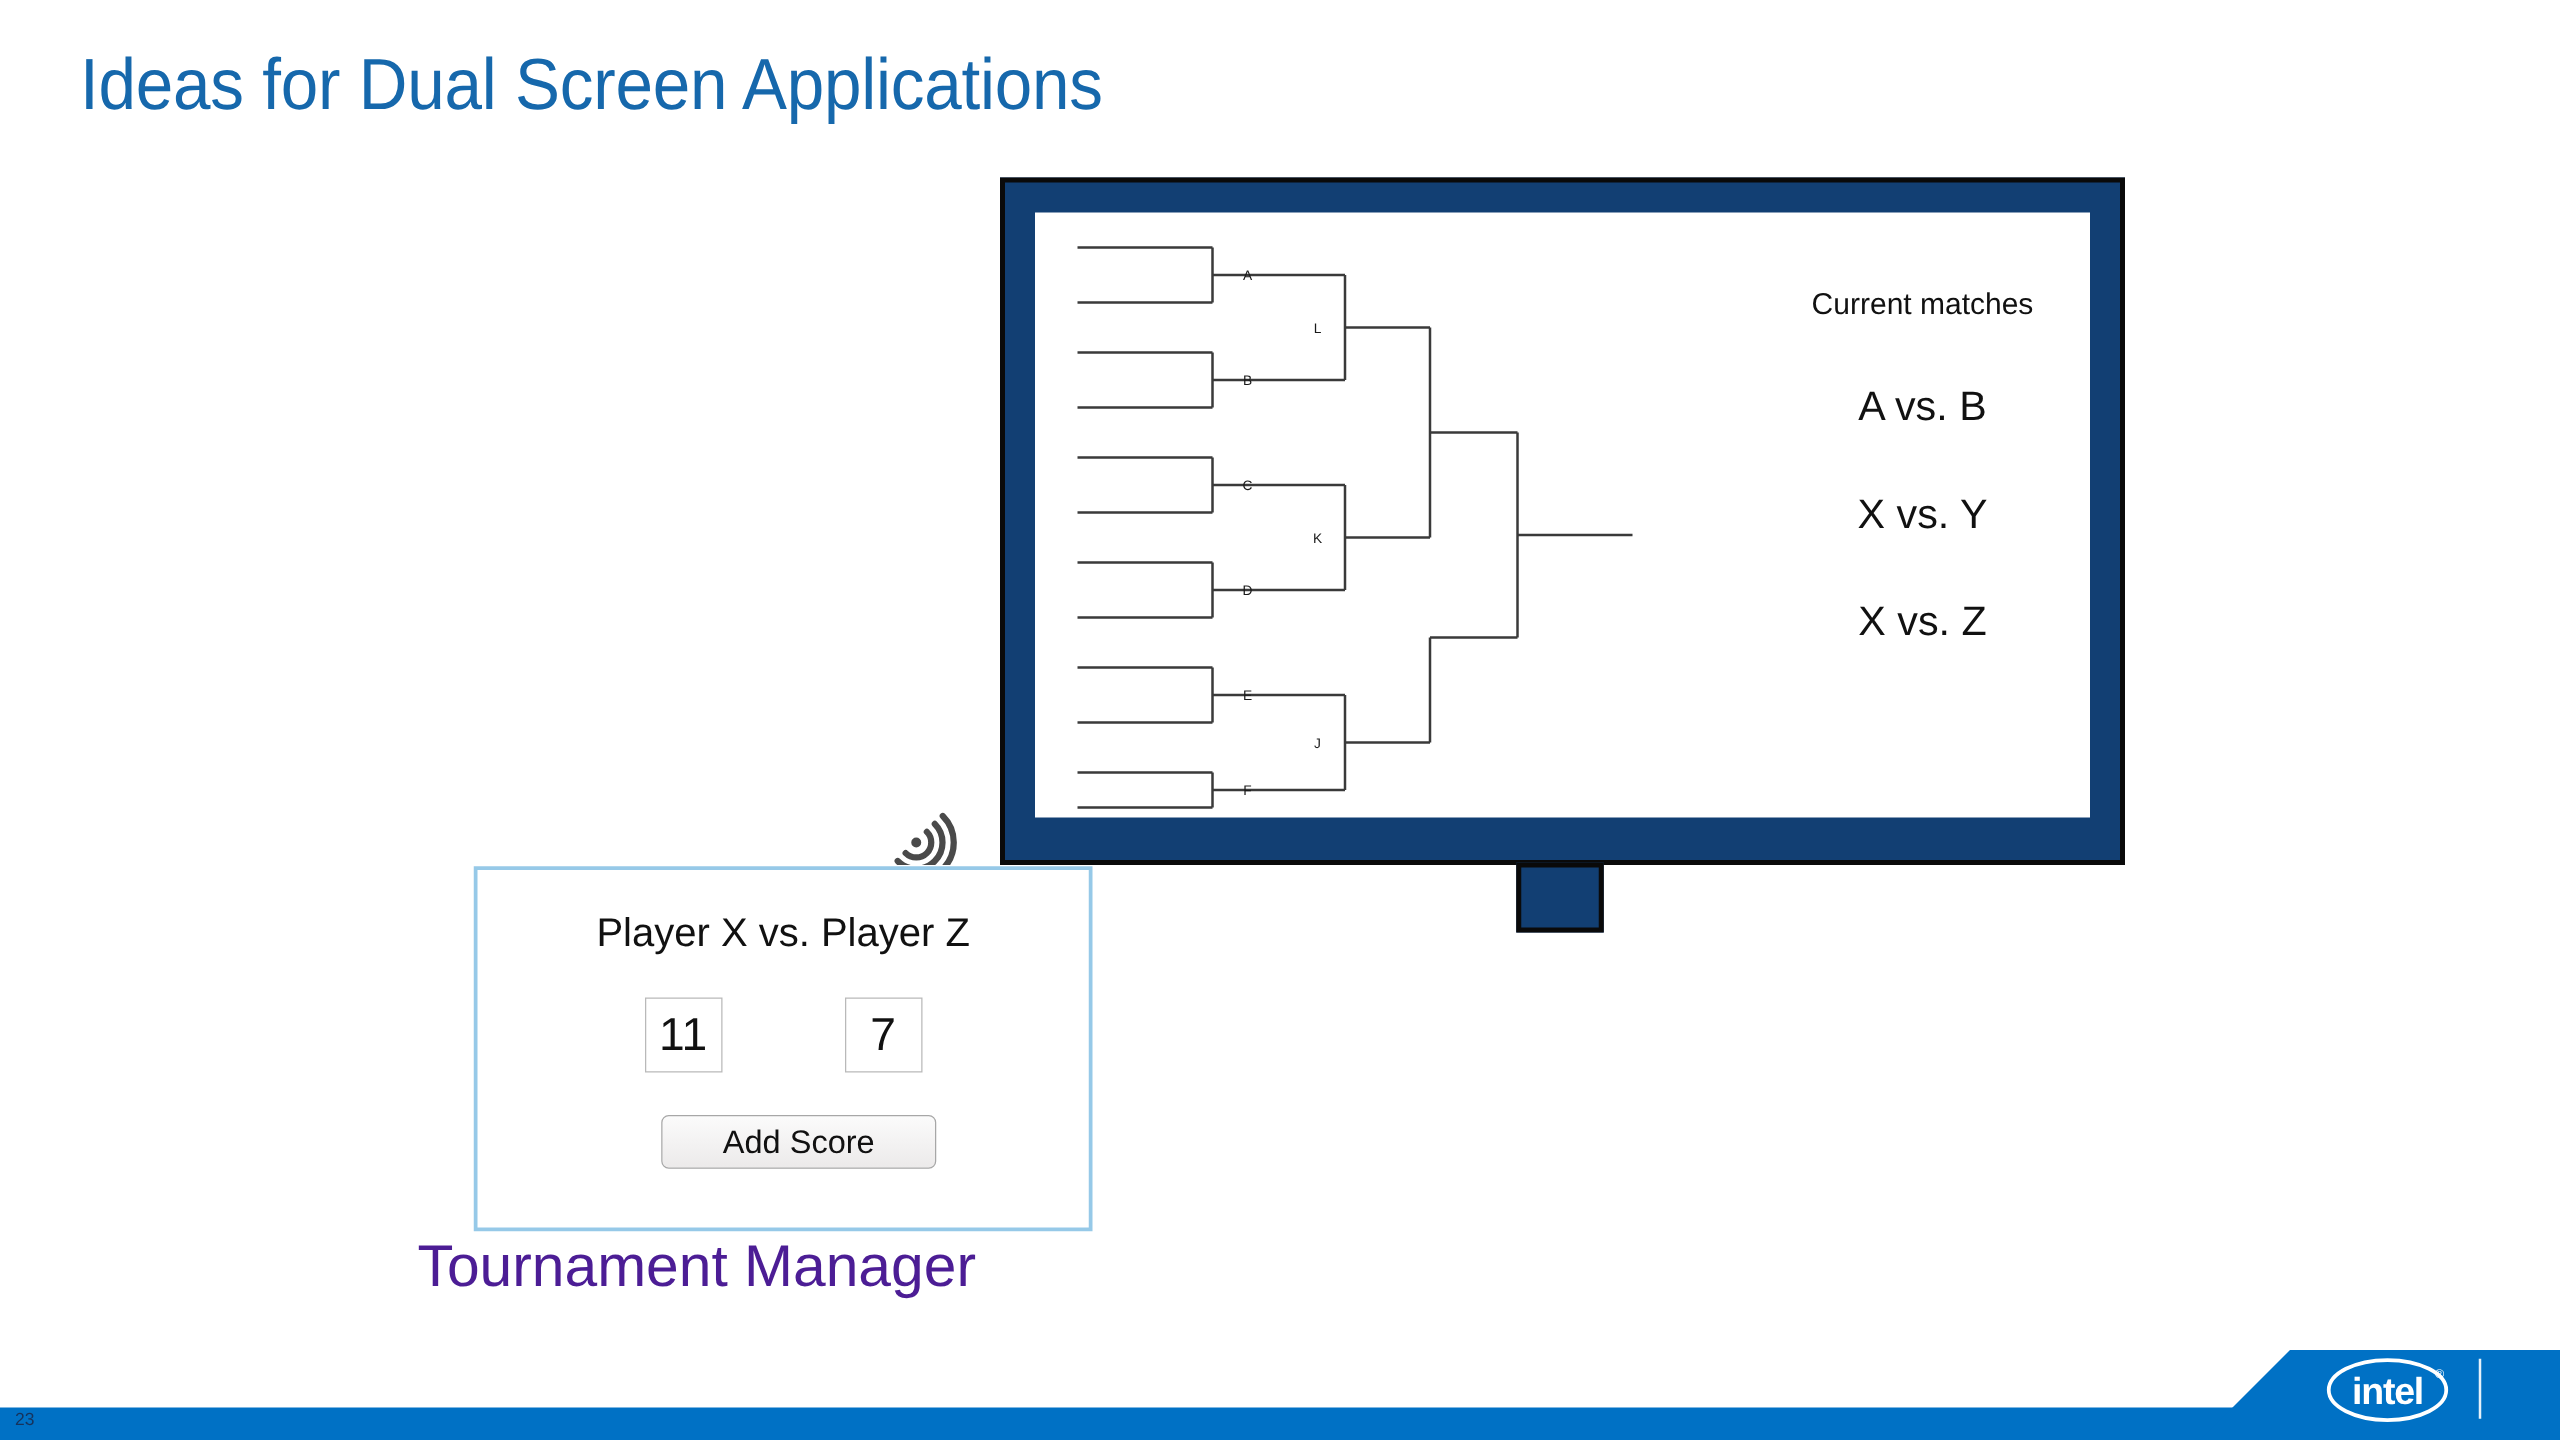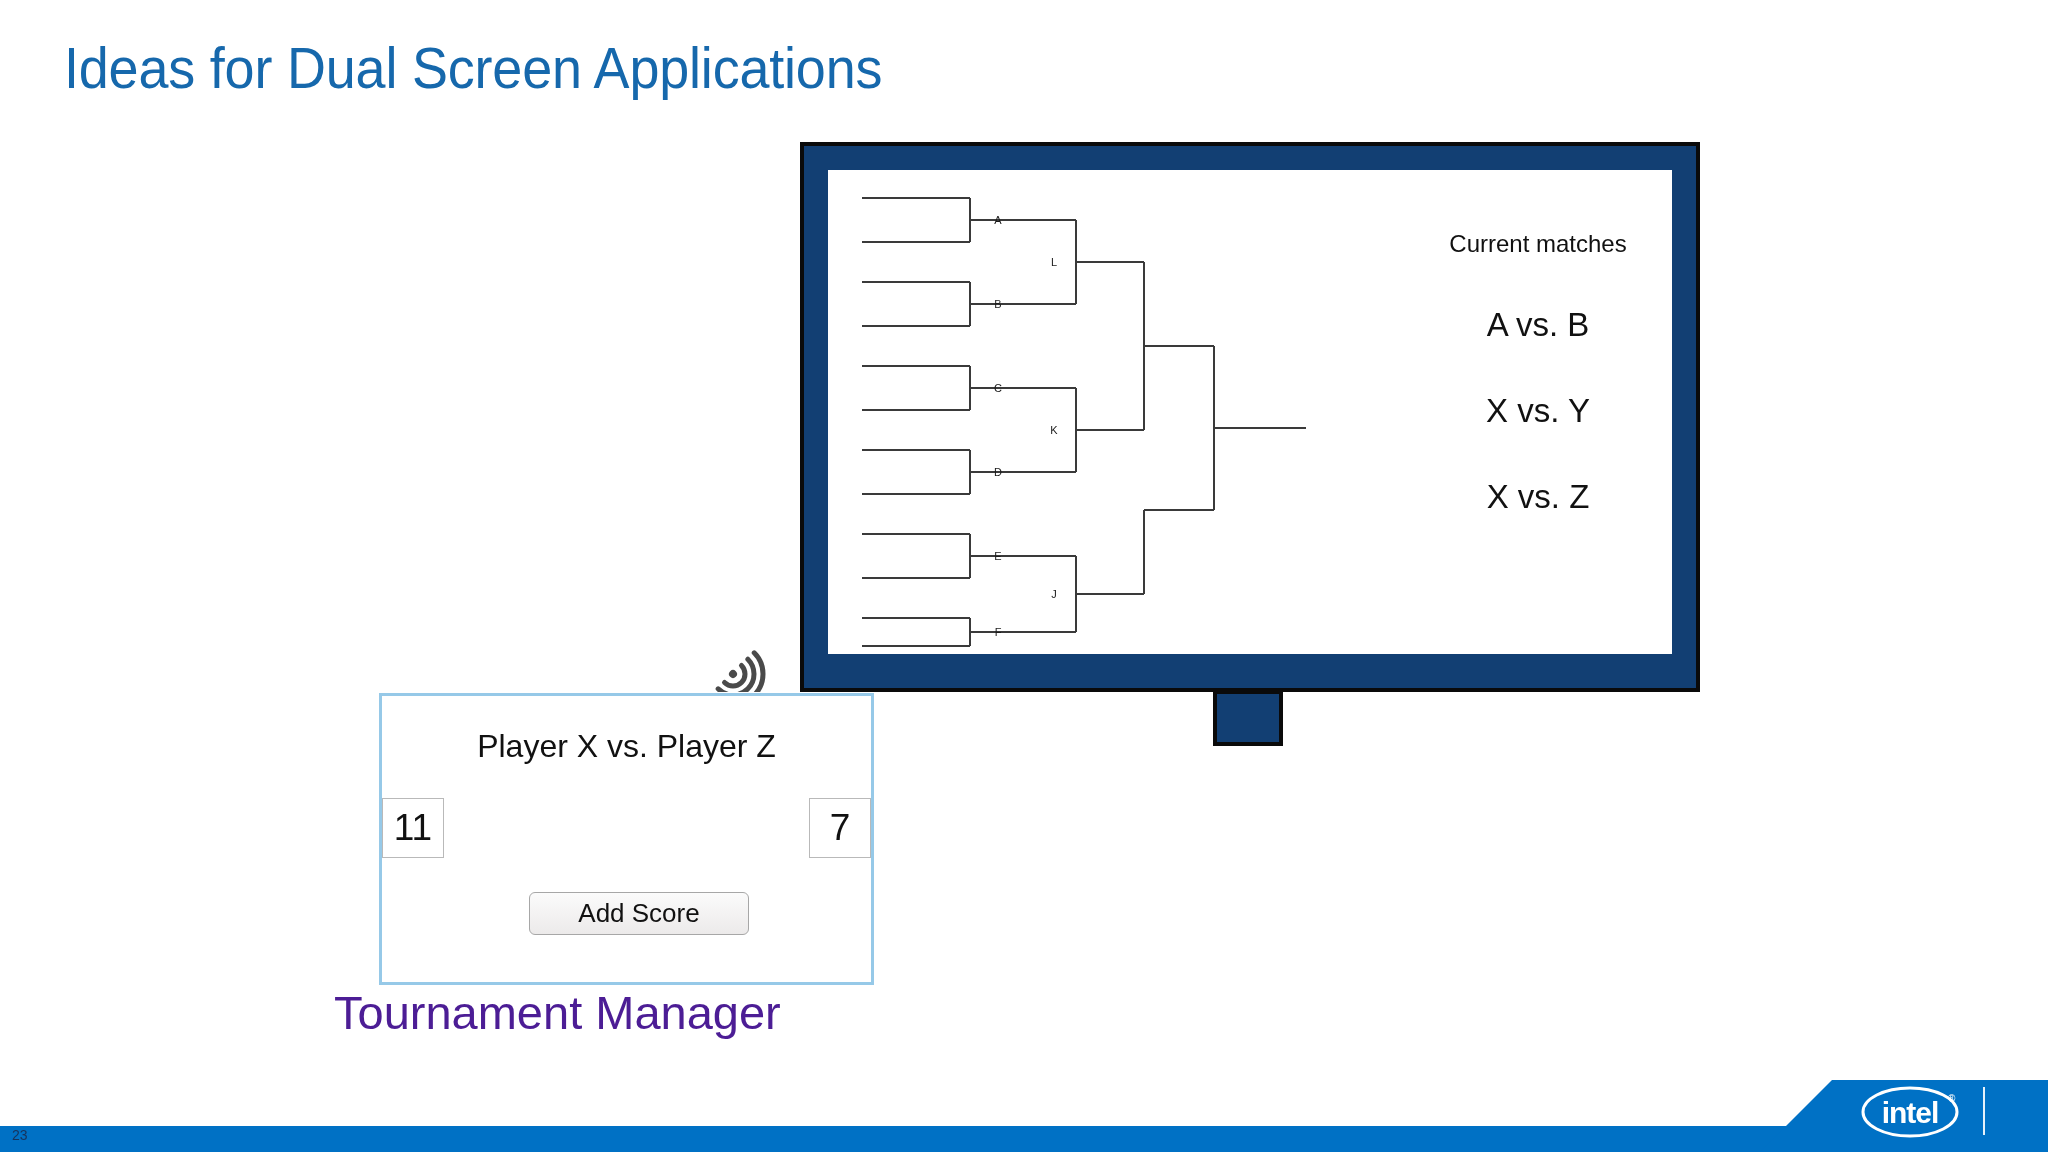--- a/index.html
+++ b/index.html
@@ -56,21 +56,21 @@
   .app-panel{
     position:absolute;left:334px;top:693px;width:495px;height:292px;
     background:#ffffff;border:3px solid #96c9e8;box-sizing:border-box;margin-left:45px;
   }
   .app-match-title{
     position:absolute;left:0;right:0;top:32px;text-align:center;
     font-size:32px;color:#111;
   }
   .score-row{
     position:absolute;left:0;right:0;top:102px;display:flex;
-    justify-content:space-between;gap:98px;
+    justify-content:center;gap:98px;
   }
   .score-box{
     width:62px;height:60px;border:1px solid #b9b9b9;background:#fff;
     display:flex;align-items:center;justify-content:center;
     font-size:37px;color:#111;box-sizing:border-box;
   }
   .add-score-btn{
     position:absolute;left:147px;top:196px;width:220px;height:43px;
     border:1px solid #a7a7a7;border-radius:6px;
     background:linear-gradient(#fbfbfb,#eceaea);

